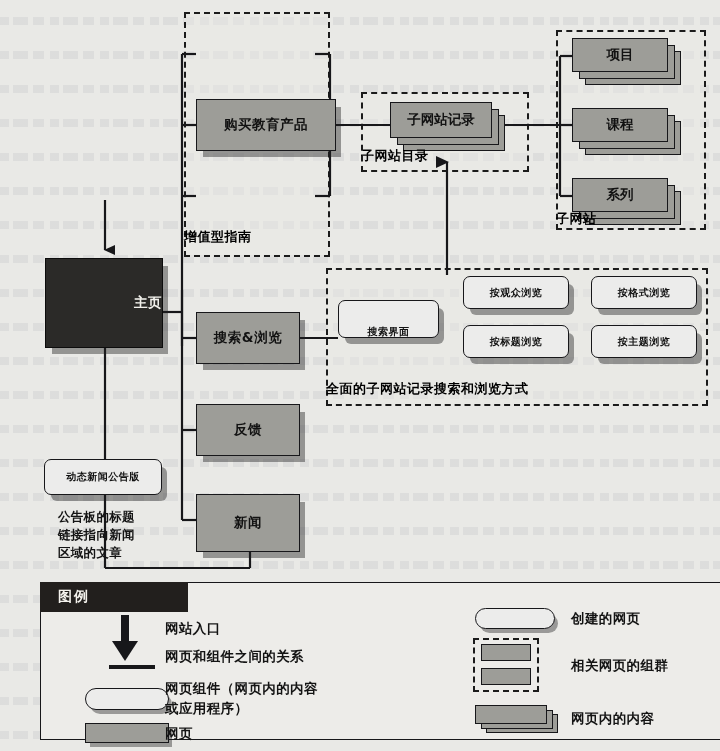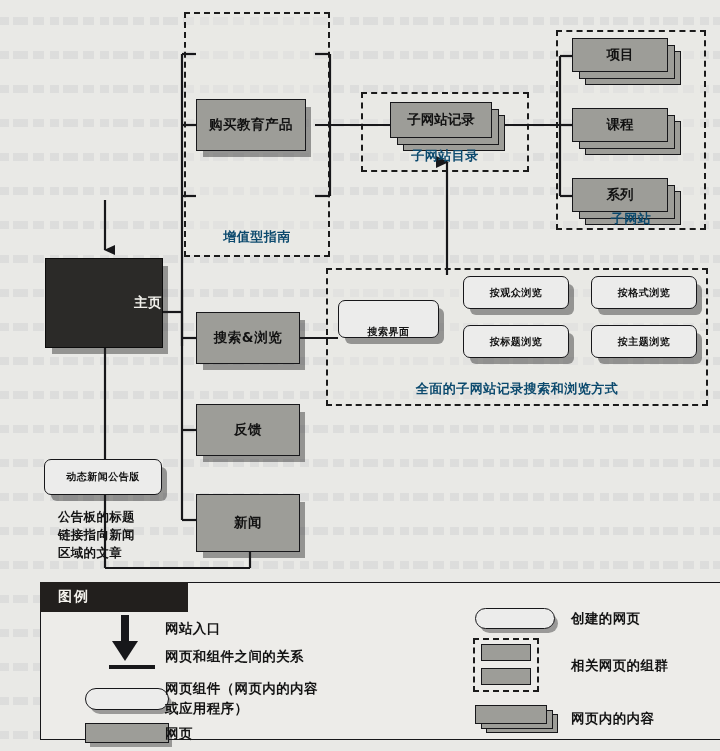--- a/index.html
+++ b/index.html
@@ -77,22 +77,22 @@
 
   
   .grouping{
     position:absolute;z-index:1;
     border:2.4px dashed #1b1b1b;
     box-sizing:border-box;
     background:rgba(232,232,229,.45);
   }
   .grouping-label{
     position:absolute;z-index:5;
-    font-size:13px;font-weight:bold;color:#0c4a6e;
-    text-align:center;letter-spacing:.5px;
+    font-size:13px;font-weight:bold;color:#000000;
+    text-align:left;letter-spacing:.5px;
   }
   .note{
     position:absolute;z-index:5;
     font-size:12.5px;font-weight:bold;color:#141414;
     line-height:1.45;letter-spacing:.3px;
   }
 
   
   #legend{
     position:absolute;left:12px;top:582px;width:696px;height:158px;
@@ -193,21 +193,21 @@
 
   <div class="grouping" style="left:361px;top:92px;width:168px;height:80px;"></div>
   <div class="grouping-label" style="left:361px;top:147px;width:168px;">子网站目录</div>
 
   <div class="grouping" style="left:556px;top:30px;width:150px;height:200px;"></div>
   <div class="grouping-label" style="left:556px;top:210px;width:150px;">子网站</div>
 
   <div class="grouping" style="left:326px;top:268px;width:382px;height:138px;"></div>
   <div class="grouping-label" style="left:326px;top:380px;width:382px;">全面的子网站记录搜索和浏览方式</div>
 
-  <div class="node page" style="left:196px;top:99px;width:110px;height:52px;">
+  <div class="node page" style="left:196px;top:99px;width:140px;height:52px;">
     <span>购买教育产品</span>
   </div>
 
   <div class="stack" style="left:390px;top:102px;width:102px;height:36px;">
     <div class="sheet s3"></div>
     <div class="sheet s2"></div>
     <div class="sheet s1">
       <span>子网站记录</span>
     </div>
   </div>

